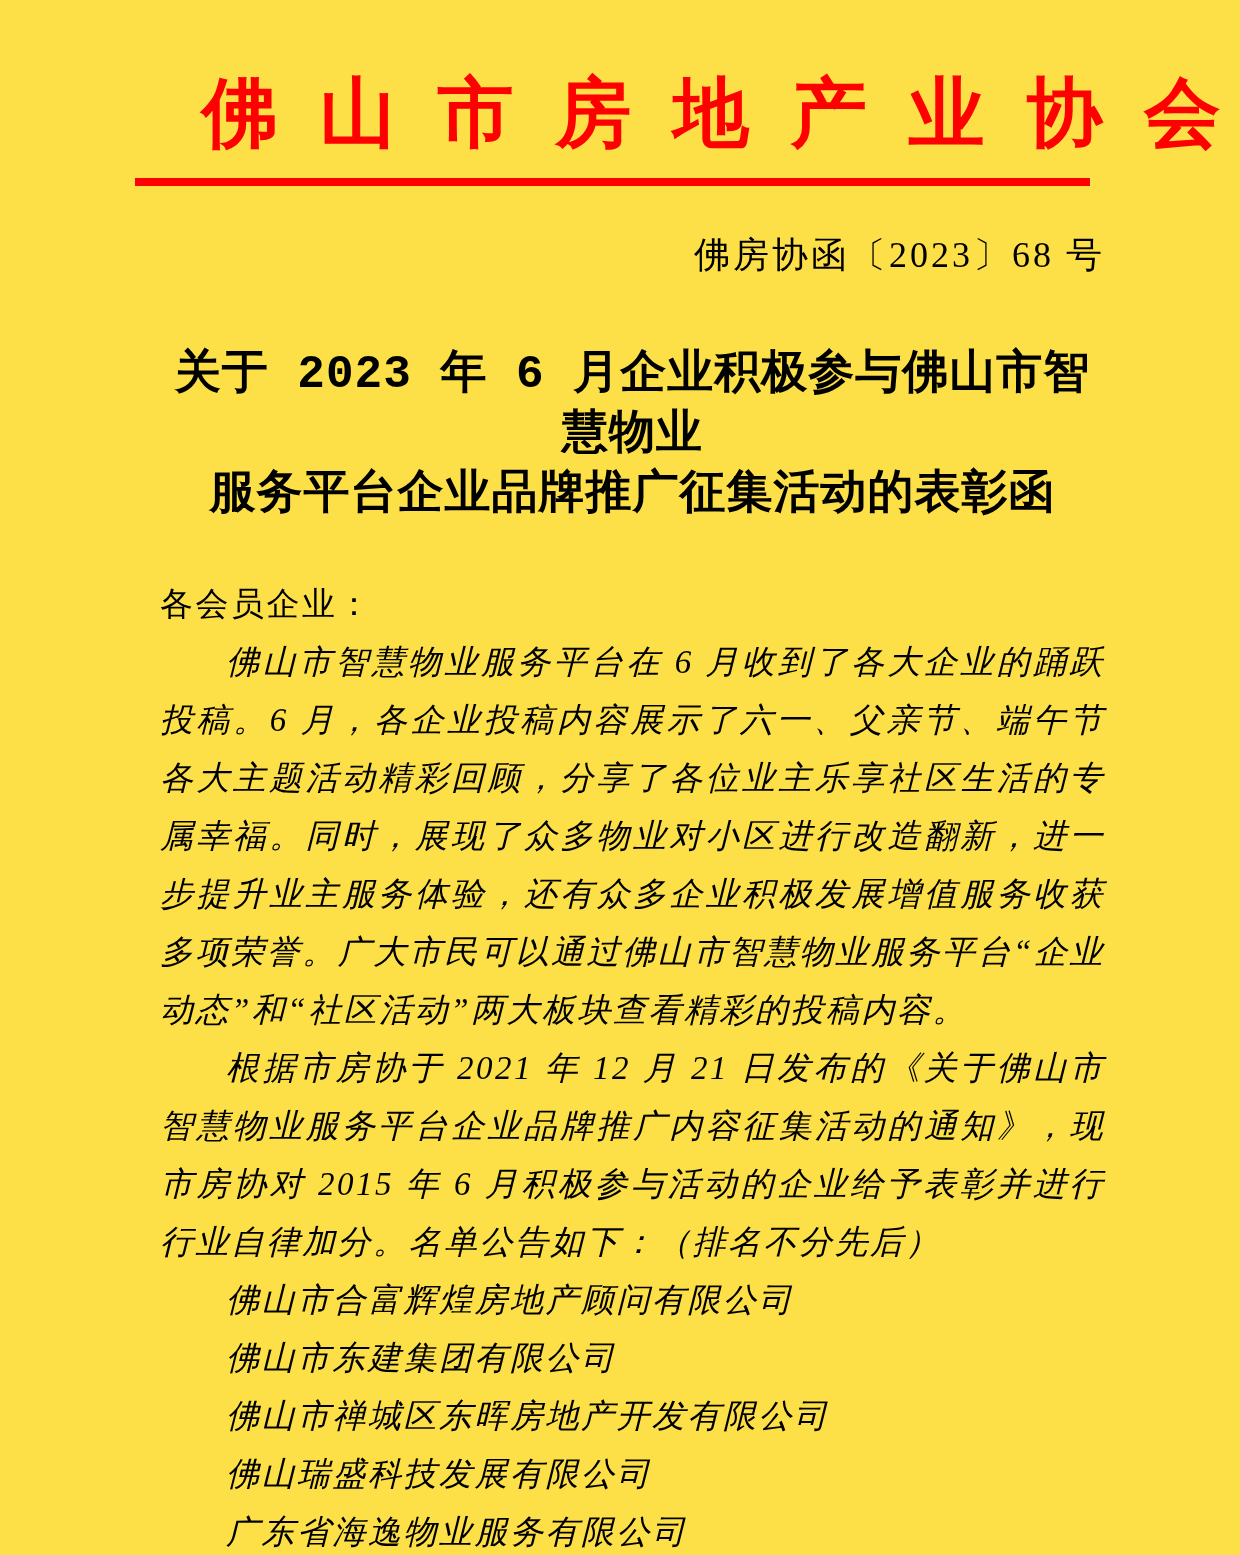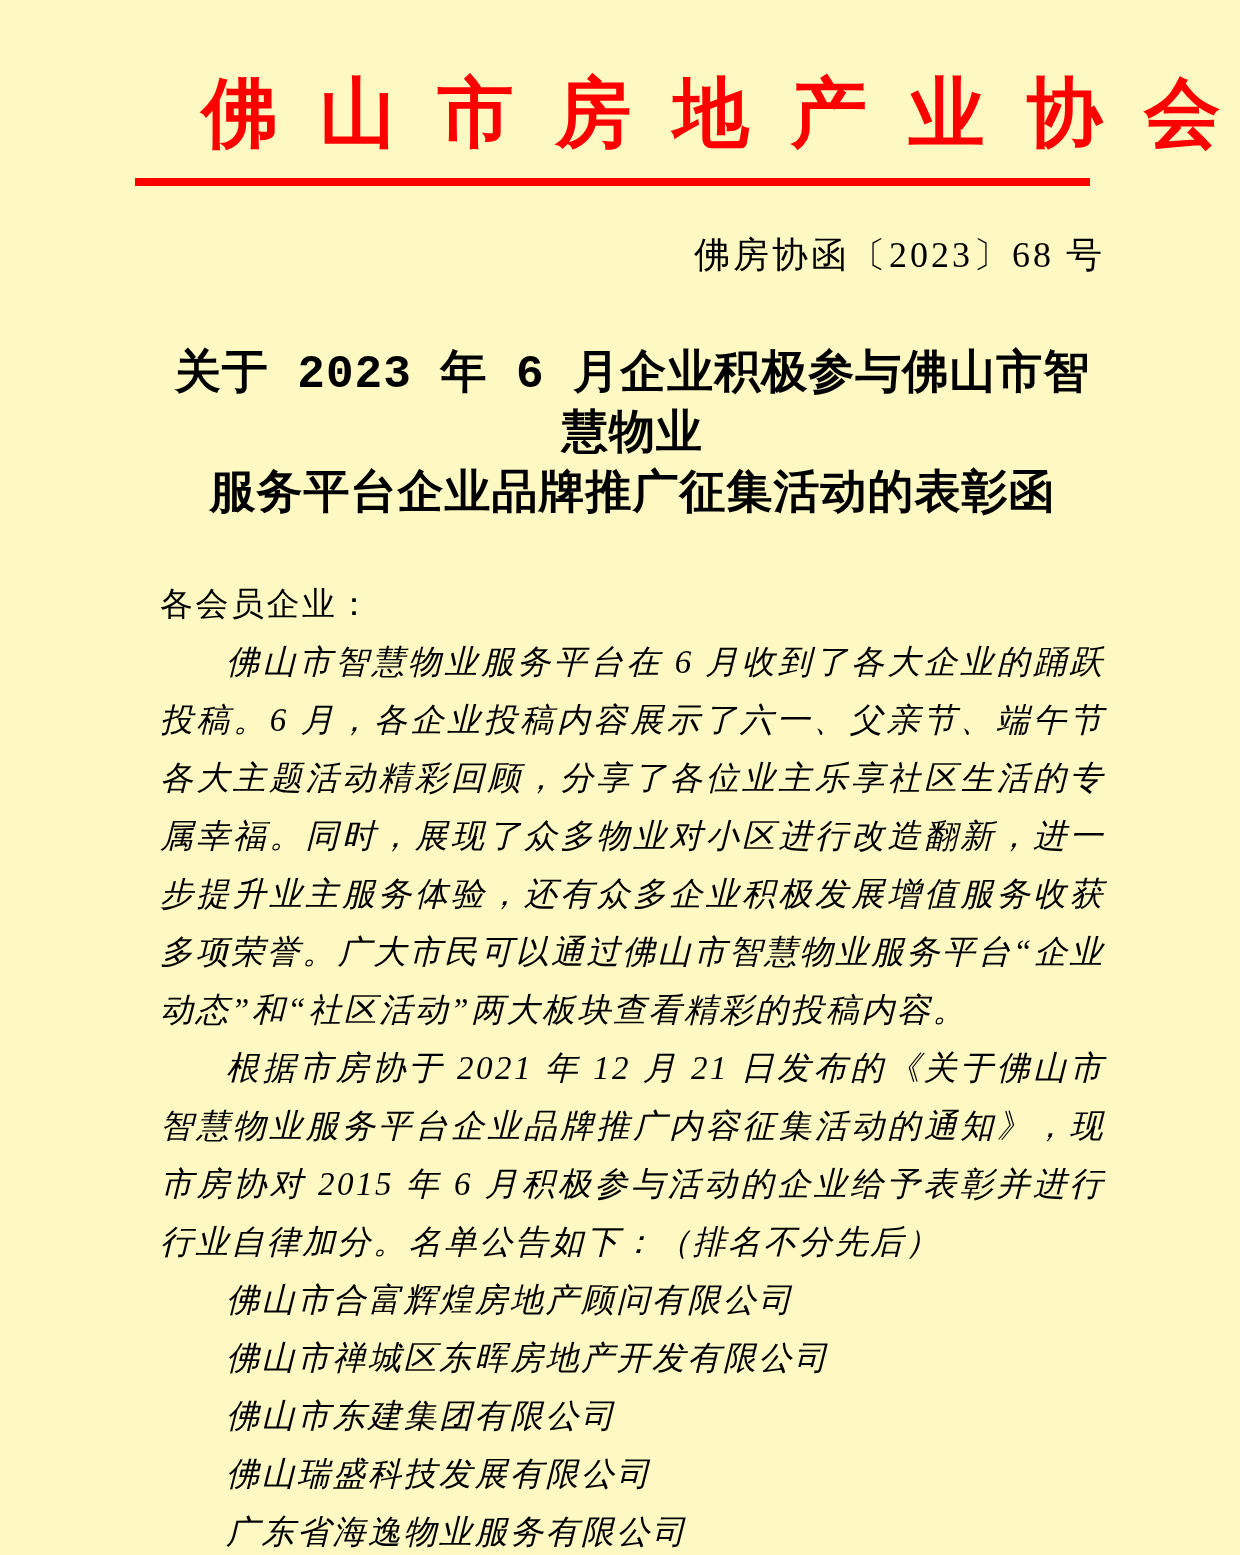--- a/index.html
+++ b/index.html
@@ -5,21 +5,21 @@
   html, body {
     margin: 0;
     padding: 0;
     background: #ffffff;
   }
   .page {
     position: relative;
     width: 1240px;
     height: 1555px;
     margin: 0 auto;
-    background: #fef9c3;
+    background: #fde047;
     box-sizing: border-box;
     padding: 58px 135px 0 160px;
     overflow: hidden;
     color: #000000;
     font-family: "Liberation Serif", "DejaVu Serif", serif;
   }
   .org-name {
     font-size: 76px;
     line-height: 1.45;
     font-weight: bold;
@@ -99,20 +99,20 @@
   </h1>
 
   <div class="body-text salutation">各会员企业：</div>
 
   <p class="body-text body-para">佛山市智慧物业服务平台在 6 月收到了各大企业的踊跃投稿。6 月，各企业投稿内容展示了六一、父亲节、端午节各大主题活动精彩回顾，分享了各位业主乐享社区生活的专属幸福。同时，展现了众多物业对小区进行改造翻新，进一步提升业主服务体验，还有众多企业积极发展增值服务收获多项荣誉。广大市民可以通过佛山市智慧物业服务平台“企业动态”和“社区活动”两大板块查看精彩的投稿内容。</p>
 
   <p class="body-text body-para">根据市房协于 2021 年 12 月 21 日发布的《关于佛山市智慧物业服务平台企业品牌推广内容征集活动的通知》，现市房协对 2015 年 6 月积极参与活动的企业给予表彰并进行行业自律加分。名单公告如下：（排名不分先后）</p>
 
   <div class="body-text company-list">
     <div class="company">佛山市合富辉煌房地产顾问有限公司</div>
+    <div class="company">佛山市东建集团有限公司</div>
     <div class="company">佛山市禅城区东晖房地产开发有限公司</div>
-    <div class="company">佛山市东建集团有限公司</div>
     <div class="company">佛山瑞盛科技发展有限公司</div>
     <div class="company">广东省海逸物业服务有限公司</div>
     <div class="company">广东金发物业股份有限公司</div>
   </div>
 
 </div>
 
 </body></html>

